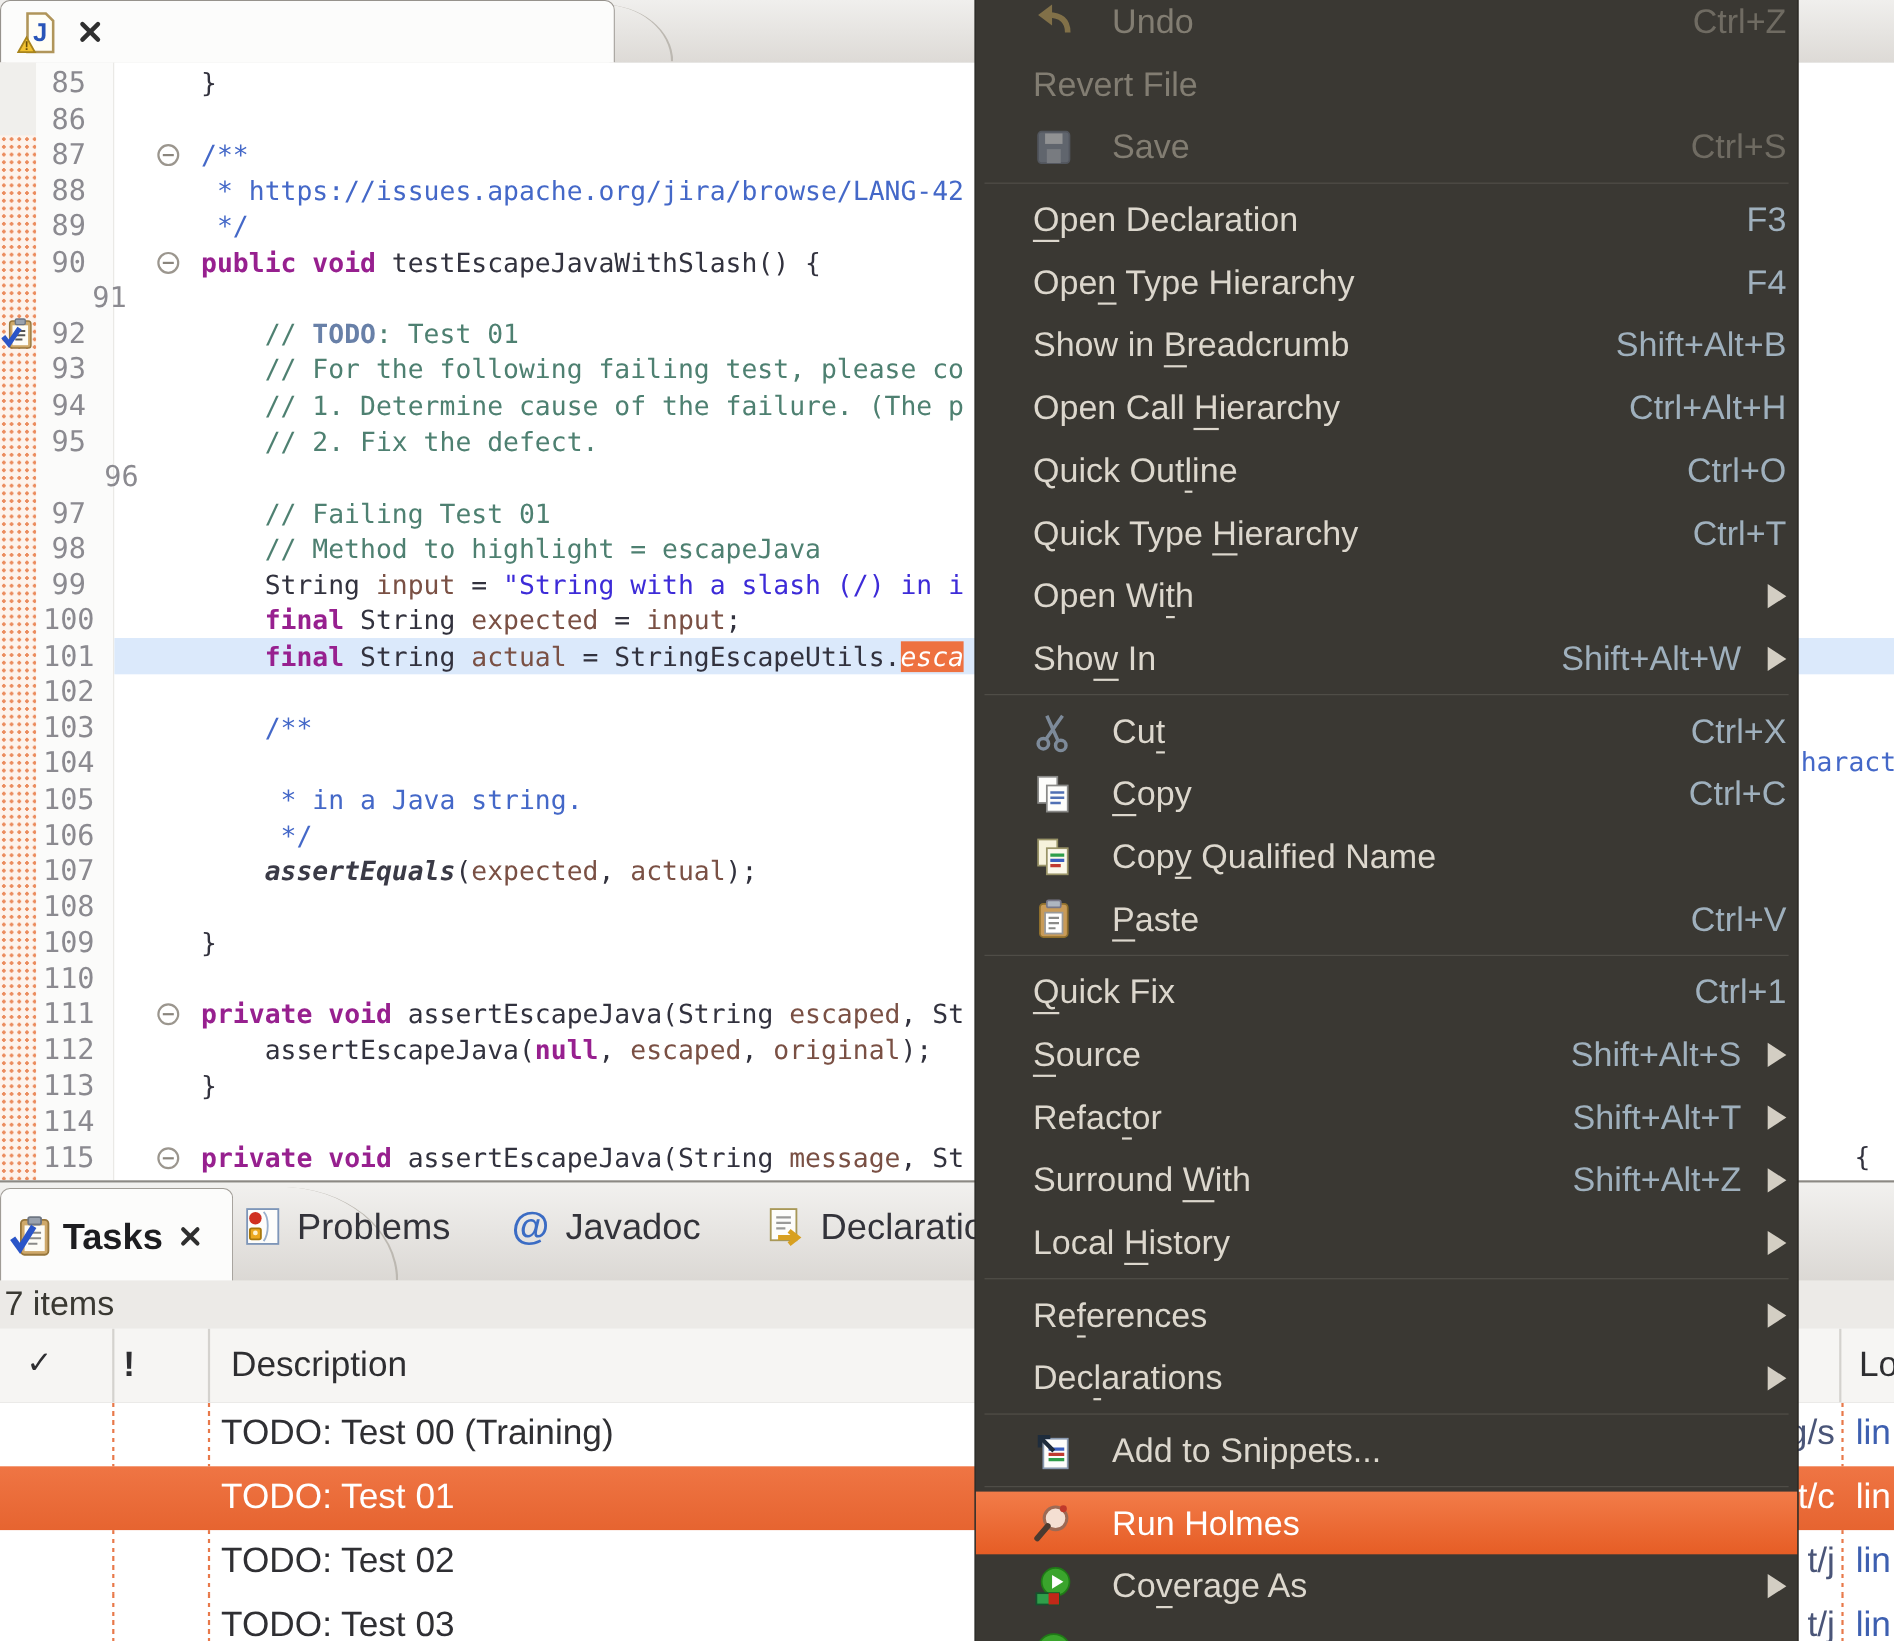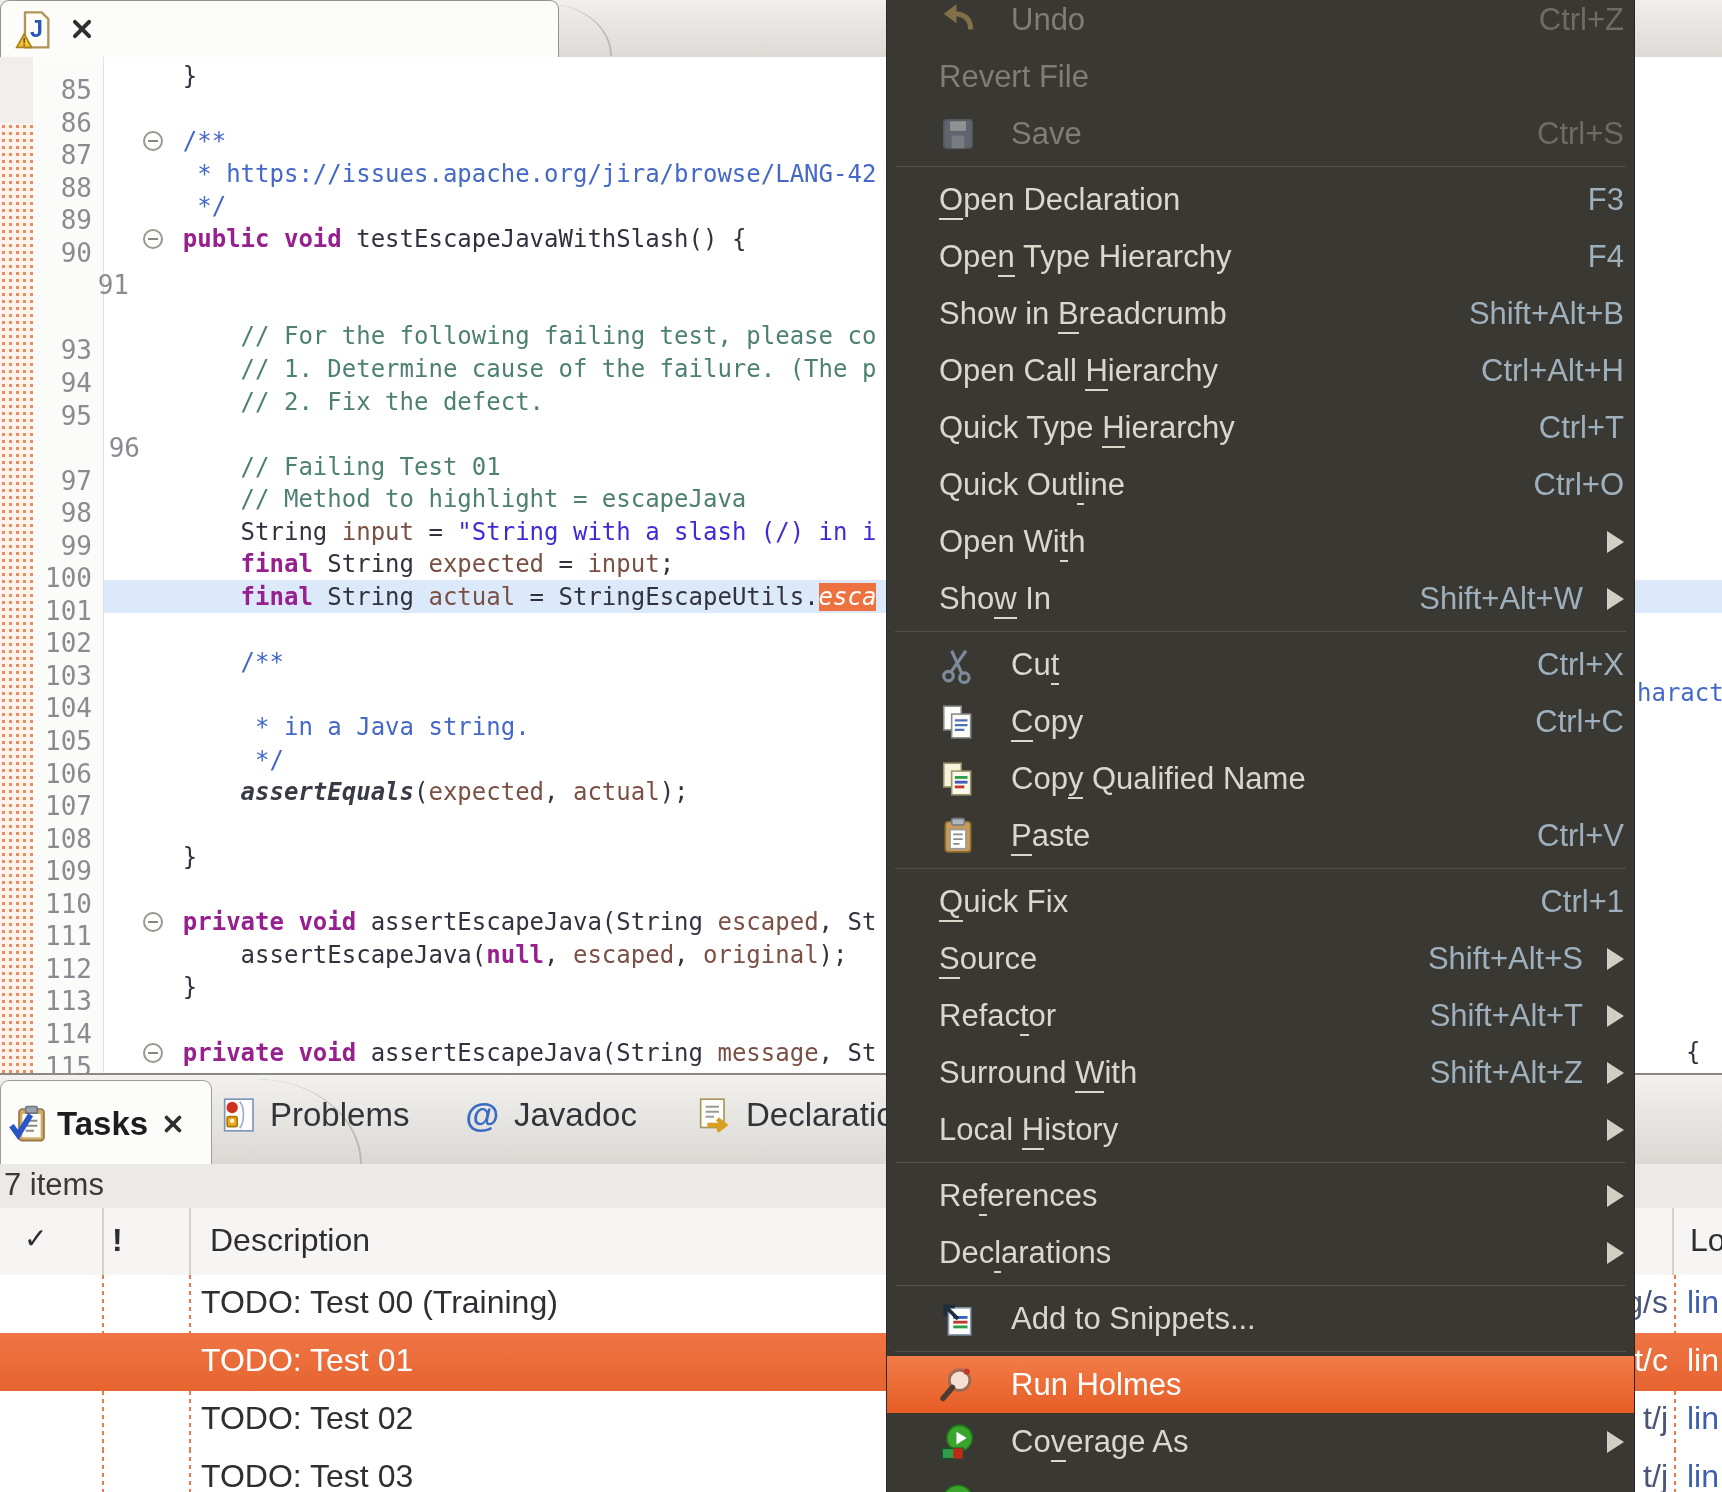--- a/index.html
+++ b/index.html
@@ -18,21 +18,21 @@
   
   #editor{position:absolute;left:0;top:57px;width:1722px;height:1016px;background:#fff;}
   #gutter-strip{position:absolute;left:0;top:0;width:33px;height:1016px;background:#f0efec;}
   #gutter-dots{position:absolute;left:0;top:66px;width:33px;height:950px;
     background-color:#fdf3ec;
     background-image:radial-gradient(#eb8c5e 1.6px, transparent 1.8px);
     background-size:7px 7px;}
   #numcol{position:absolute;left:33px;top:0;width:70px;height:1016px;background:#fbfbfa;border-right:1px solid #e3e1dd;}
   #codearea{position:absolute;left:104px;top:0;right:0;height:1016px;background:#fff;}
   .cl{position:absolute;left:0;width:1722px;height:33px;}
-  .cl .num{position:absolute;left:33px;width:59px;text-align:right;top:16px;
+  .cl .num{position:absolute;left:33px;width:59px;text-align:center;top:2px;
     font-family:"DejaVu Sans Mono",monospace;font-size:26px;color:#8b8a90;}
   .curline{position:absolute;left:104px;right:0;height:33px;background:#dbe9fb;}
   .fold{position:absolute;left:143px;top:7px;width:16px;height:16px;border:2px solid #9b968e;
     border-radius:50%;background:#fff;}
   .fold::after{content:"";position:absolute;left:3px;top:7px;width:10px;height:2px;background:#8a857d;}
   .cl-text{position:absolute;left:125px;top:2px;width:765px;height:31px;overflow:hidden;
     white-space:pre;font-family:"DejaVu Sans Mono",monospace;font-size:24px;line-height:30px;}
   .seg-pl{color:#32323e}.seg-kw{color:#97208f;font-weight:bold}.seg-cm{color:#4e8071}
   .seg-td{color:#6880a8;font-weight:bold}.seg-jd{color:#4468c8}.seg-st{color:#3d2bd8}
   .seg-vr{color:#7a5044}.seg-as{color:#3a3a46;font-weight:bold;font-style:italic}
@@ -148,20 +148,31 @@
       </div>
       <div class="cl" style="top: 164.75px;">
         <span class="num">90</span>
         <span class="fold"></span>
         <span class="cl-text"><span class="seg-pl">    </span><span class="seg-kw">public</span><span class="seg-pl"> </span><span class="seg-kw">void</span><span class="seg-pl"> testEscapeJavaWithSlash() {</span></span>
       </div>
       <div class="cl" style="top: 197.3px; margin-left: 37px;">
         <span class="num">91</span>
         <span class="cl-text"></span>
       </div>
+      <div class="cl" style="top: 229.85px;">
+        <span class="num">92</span>
+        <span class="gutter-task" style="top: 1px;"><svg viewBox="0 0 24 24" width="100%" height="100%">
+            <rect x="6" y="3" width="15" height="19" rx="2" fill="#cfa96a" stroke="#96763c"></rect>
+            <rect x="8" y="6" width="11" height="14" fill="#fdfcf6"></rect>
+            <rect x="10" y="1.5" width="7" height="4" rx="1" fill="#9aa2ae" stroke="#6e7682"></rect>
+            <path d="M10 10h7M10 13h7M10 16h5" stroke="#555" stroke-width="1.4"></path>
+            <path d="M1.5 14l4 5L13 8" stroke="#2a55c8" stroke-width="3.6" fill="none"></path>
+          </svg></span>
+        <span class="cl-text"><span class="seg-pl">        </span><span class="seg-cm">// </span><span class="seg-td">TODO</span><span class="seg-cm">: Test 01</span></span>
+      </div>
       <div class="cl" style="top: 262.4px;">
         <span class="num">93</span>
         <span class="cl-text"><span class="seg-cm">        // For the following failing test, please co</span></span>
       </div>
       <div class="cl" style="top: 294.95px;">
         <span class="num">94</span>
         <span class="cl-text"><span class="seg-cm">        // 1. Determine cause of the failure. (The p</span></span>
       </div>
       <div class="cl" style="top: 327.5px;">
         <span class="num">95</span>
@@ -362,26 +373,26 @@
         </div>
         <div class="mi">
           <span class="lab"><span>Show in </span><span class="mn">B</span><span>readcrumb</span></span>
           <span class="sc">Shift+Alt+B</span>
         </div>
         <div class="mi">
           <span class="lab"><span>Open Call </span><span class="mn">H</span><span>ierarchy</span></span>
           <span class="sc">Ctrl+Alt+H</span>
         </div>
         <div class="mi">
+          <span class="lab"><span>Quick Out</span><span class="mn">l</span><span>ine</span></span>
+          <span class="sc">Ctrl+O</span>
+        </div>
+        <div class="mi">
           <span class="lab"><span>Quick Type </span><span class="mn">H</span><span>ierarchy</span></span>
           <span class="sc">Ctrl+T</span>
-        </div>
-        <div class="mi">
-          <span class="lab"><span>Quick Out</span><span class="mn">l</span><span>ine</span></span>
-          <span class="sc">Ctrl+O</span>
         </div>
         <div class="mi">
           <span class="lab"><span>Open Wi</span><span class="mn">t</span><span>h</span></span>
           <span class="arr ml-auto"></span>
         </div>
         <div class="mi">
           <span class="lab"><span>Sho</span><span class="mn">w</span><span> In</span></span>
           <span class="sc">Shift+Alt+W</span>
           <span class="arr"></span>
         </div>

